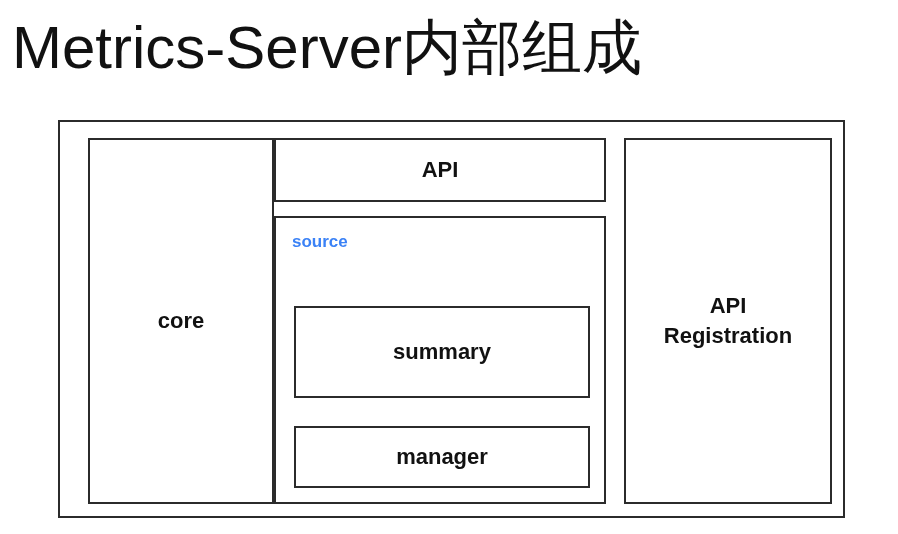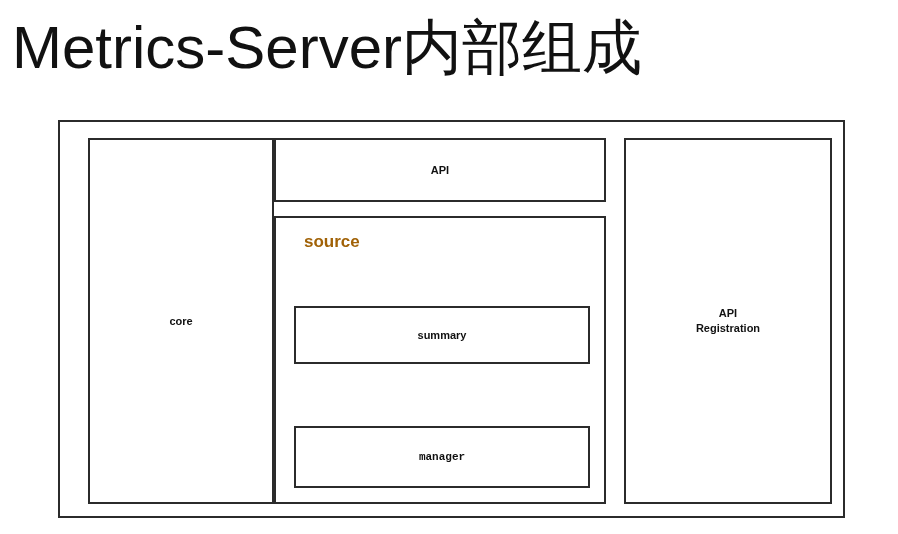--- a/index.html
+++ b/index.html
@@ -60,53 +60,51 @@
     top: 94px;
     width: 332px;
     height: 288px;
   }
   .source-label {
     position: absolute;
     left: 16px;
     top: 14px;
     font-size: 17px;
     font-weight: 700;
-    color: #a16207;
-    margin-left: 12px;
+    color: #3b82f6;
   }
   .summary-box {
     left: 18px;
     top: 88px;
     width: 296px;
-    height: 58px;
+    height: 92px;
     display: flex;
     align-items: center;
     justify-content: center;
   }
   .manager-box {
     left: 18px;
     top: 208px;
     width: 296px;
     height: 62px;
     display: flex;
     align-items: center;
     justify-content: center;
-    font-family: Liberation Mono, monospace;
   }
   .apireg-box {
     left: 564px;
     top: 16px;
     width: 208px;
     height: 366px;
     display: flex;
     align-items: center;
     justify-content: center;
   }
   .box-label {
-    font-size: 11px;
+    font-size: 22px;
     font-weight: 700;
     color: #111111;
     text-align: center;
     white-space: pre-line;
     line-height: 1.35;
   }
 </style>
 </head>
 <body>
 

